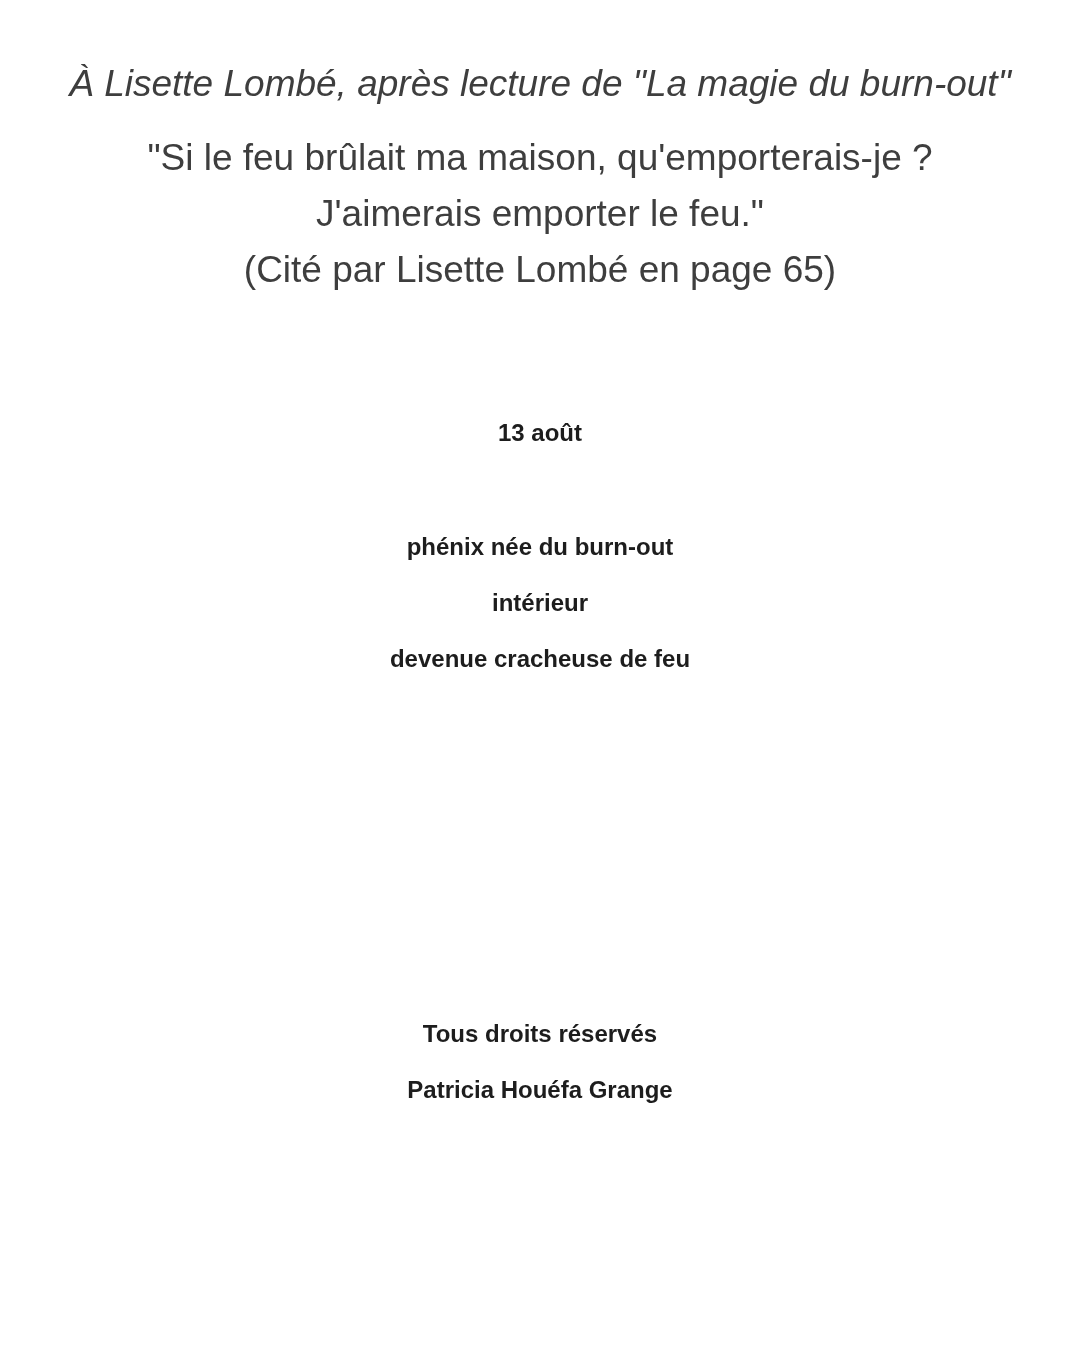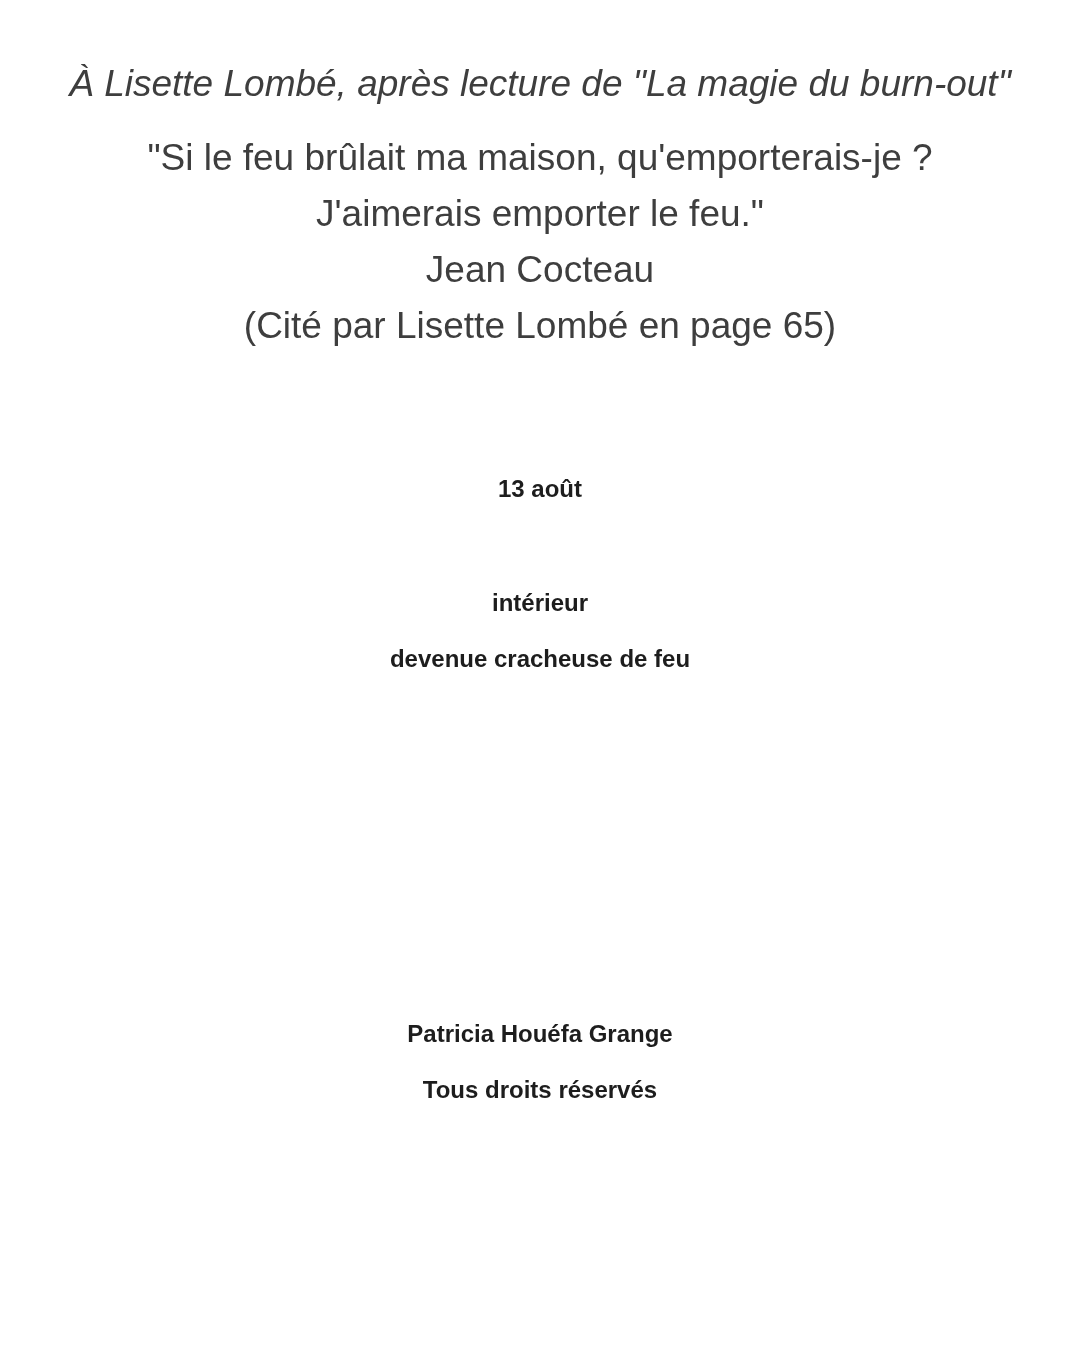--- a/index.html
+++ b/index.html
@@ -52,29 +52,29 @@
 </head>
 <body>
 
 <div class="page" style="--bg: #ffffff; --text-regular: #3e3e3e; --text-bold: #1d1d1d;">
 
   <div class="line regular dedication">À Lisette Lombé, après lecture de "La magie du burn-out"</div>
 
   <div class="quote-block">
     <div class="line regular">"Si le feu brûlait ma maison, qu'emporterais-je ?</div>
     <div class="line regular">J'aimerais emporter le feu."</div>
-    <div class="line regular">Jean Cocteau</div>
     <div class="line regular">(Cité par Lisette Lombé en page 65)</div>
   </div>
 
   <div class="line bold date-heading">13 août</div>
 
   <div class="poem">
+    <div class="line bold">phénix née du burn-out</div>
     <div class="line bold">intérieur</div>
     <div class="line bold">devenue cracheuse de feu</div>
   </div>
 
   <div class="copyright">
+    <div class="line bold">Tous droits réservés</div>
     <div class="line bold">Patricia Houéfa Grange</div>
-    <div class="line bold">Tous droits réservés</div>
   </div>
 
 </div>
 
 </body></html>

